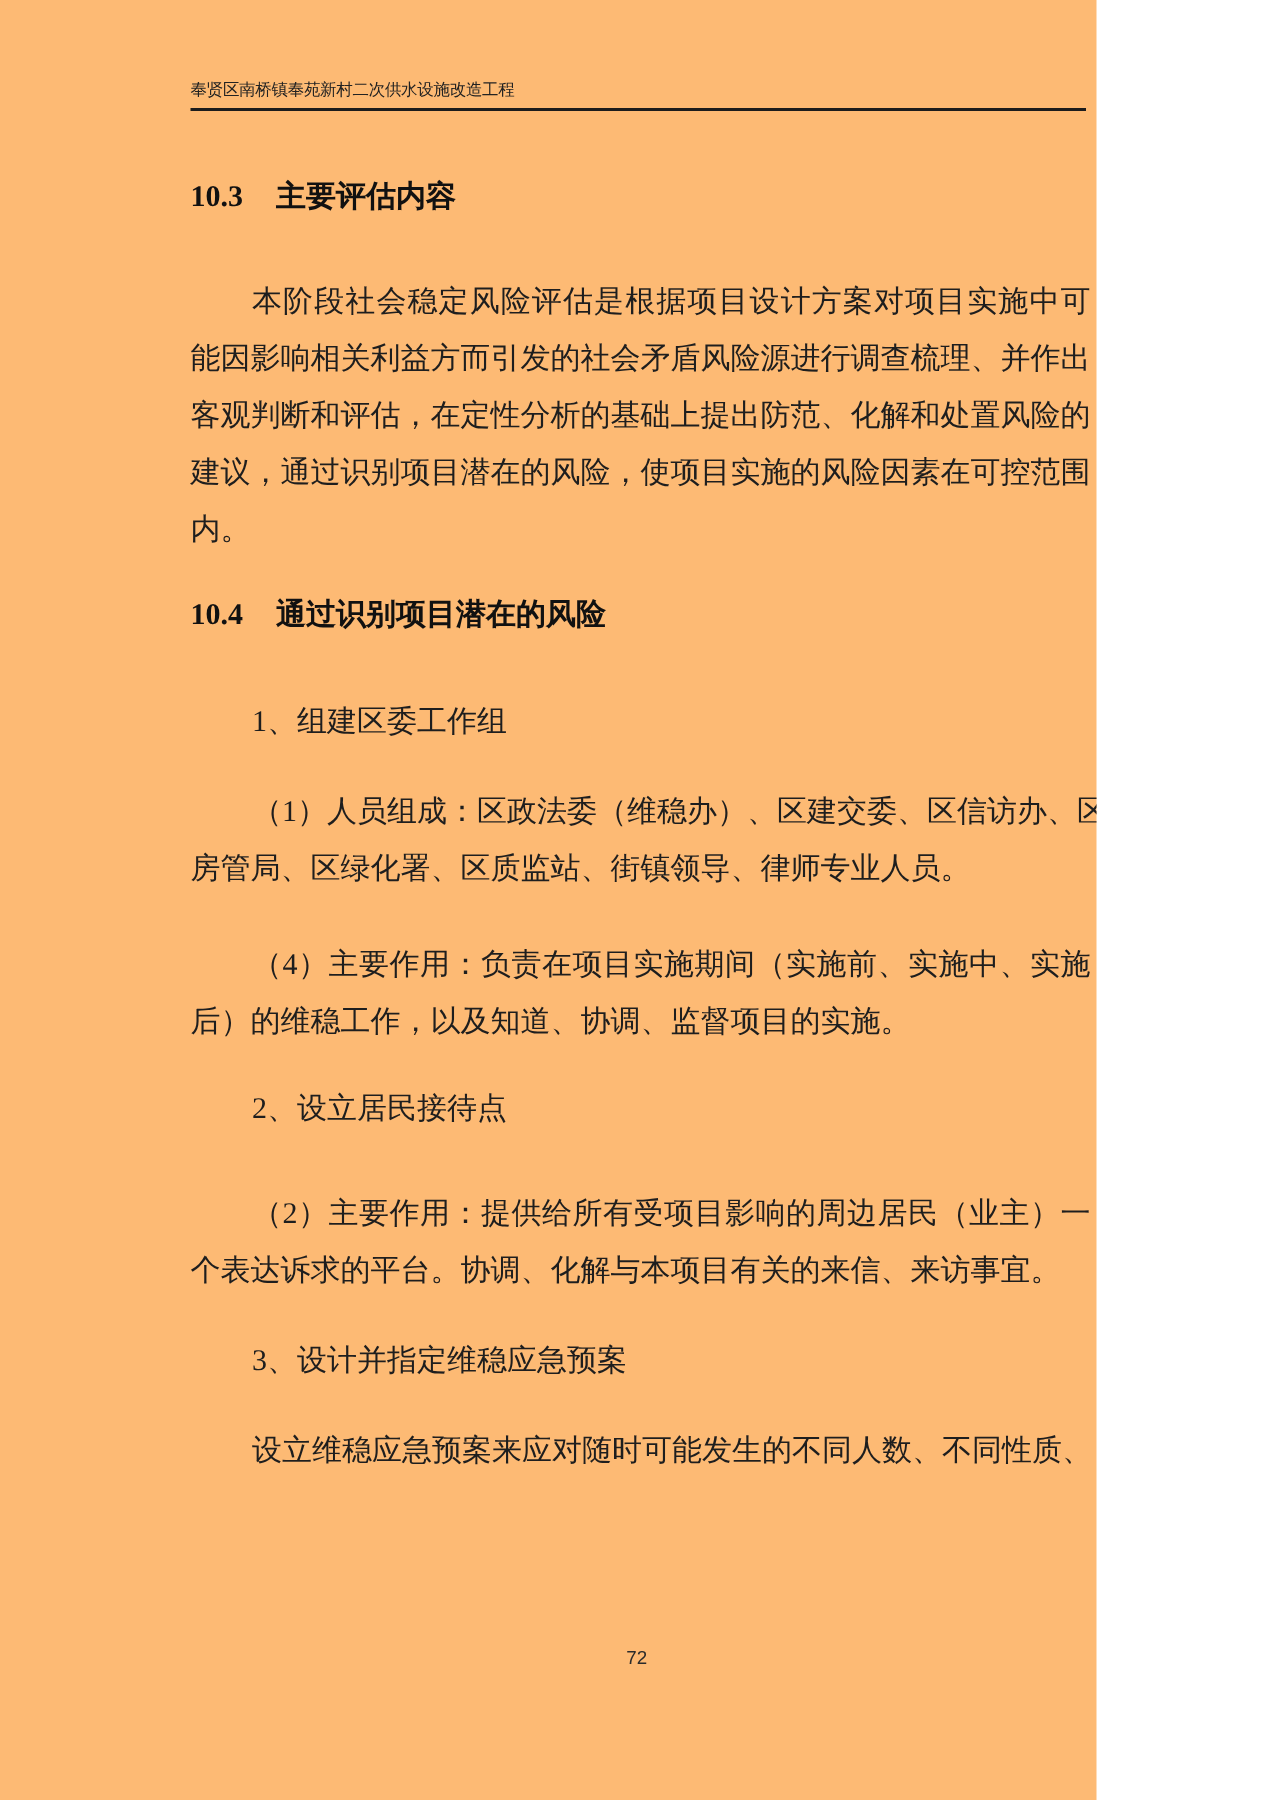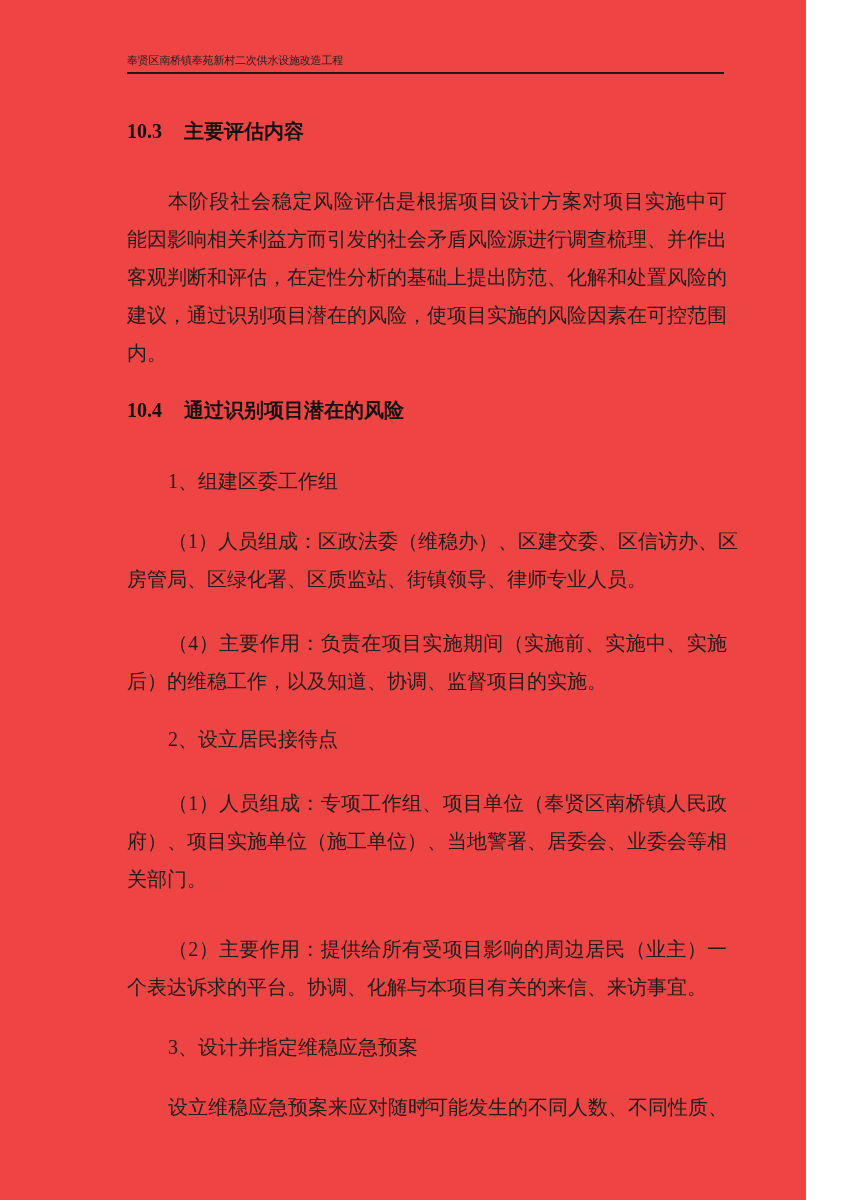--- a/index.html
+++ b/index.html
@@ -1,19 +1,19 @@
 <!DOCTYPE html>
 <html><head>
 <meta charset="utf-8">
 <style>
   html,body{margin:0;padding:0;background:#ffffff;}
   .page{
     position:relative;
-    width:806px;height:1200px;
-    background:#ef4444;
+    width:731px;height:1200px;
+    background:#fdba74;
     overflow:hidden;
     font-family:"Liberation Serif","DejaVu Serif",serif;
     color:#1a1a1a;
   }
   
   .running-header{
     position:absolute;left:127px;top:52px;width:597px;
     font-size:11px;line-height:16px;letter-spacing:-0.2px;
     color:#222;
     padding-bottom:4px;
@@ -94,25 +94,20 @@
       <div class="ln end">房管局、区绿化署、区质监站、街镇领导、律师专业人员。</div>
     </div>
 
     <div class="para p12">
       <div class="ln first">（4）主要作用：负责在项目实施期间（实施前、实施中、实施</div>
       <div class="ln end">后）的维稳工作，以及知道、协调、监督项目的实施。</div>
     </div>
 
     <div class="lbl lbl2">2、设立居民接待点</div>
 
-    <div class="para p21">
-      <div class="ln first">（1）人员组成：专项工作组、项目单位（奉贤区南桥镇人民政</div>
-      <div class="ln">府）、项目实施单位（施工单位）、当地警署、居委会、业委会等相</div>
-      <div class="ln end">关部门。</div>
-    </div>
 
     <div class="para p22">
       <div class="ln first">（2）主要作用：提供给所有受项目影响的周边居民（业主）一</div>
       <div class="ln end">个表达诉求的平台。协调、化解与本项目有关的来信、来访事宜。</div>
     </div>
 
     <div class="lbl lbl3">3、设计并指定维稳应急预案</div>
 
     <div class="para p31">
       <div class="ln first end">设立维稳应急预案来应对随时可能发生的不同人数、不同性质、</div>

